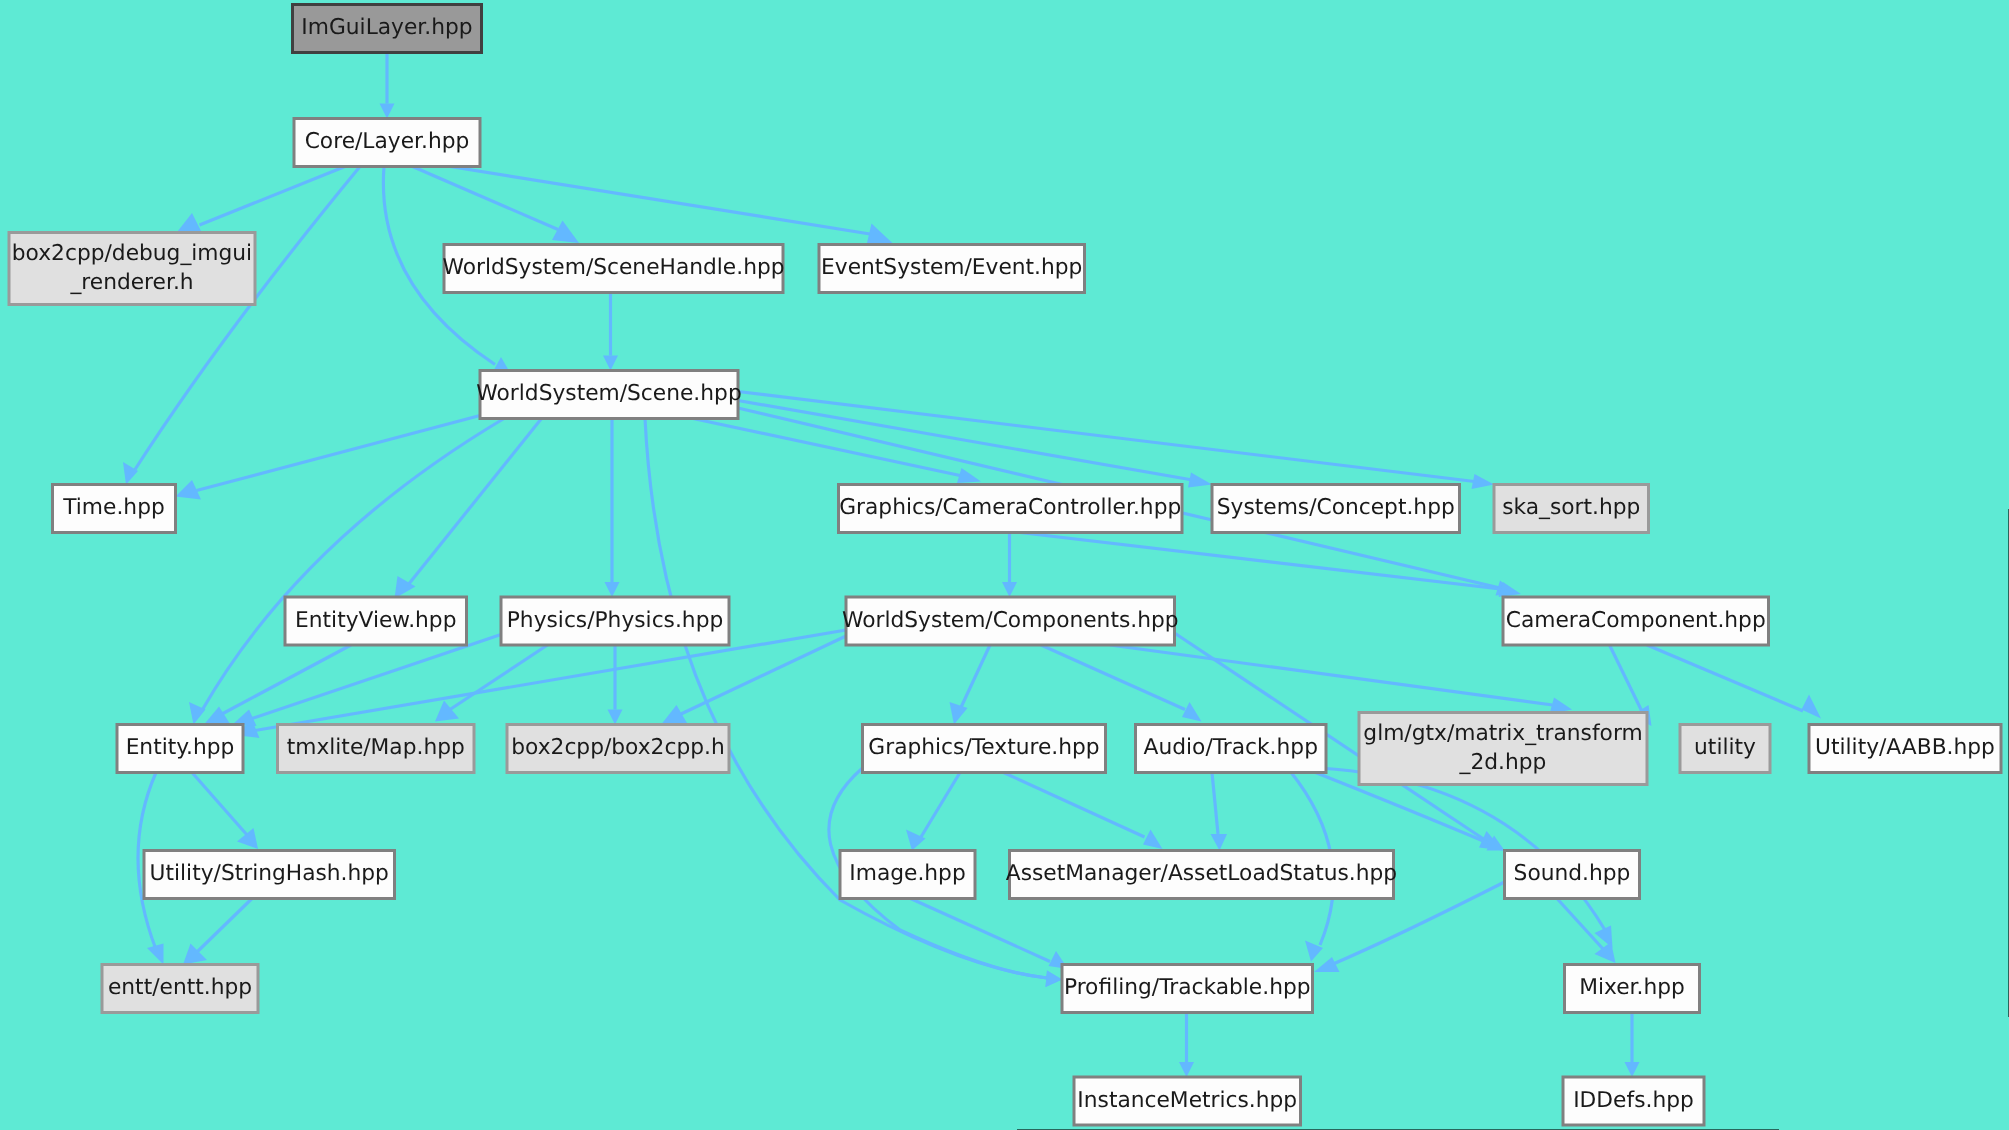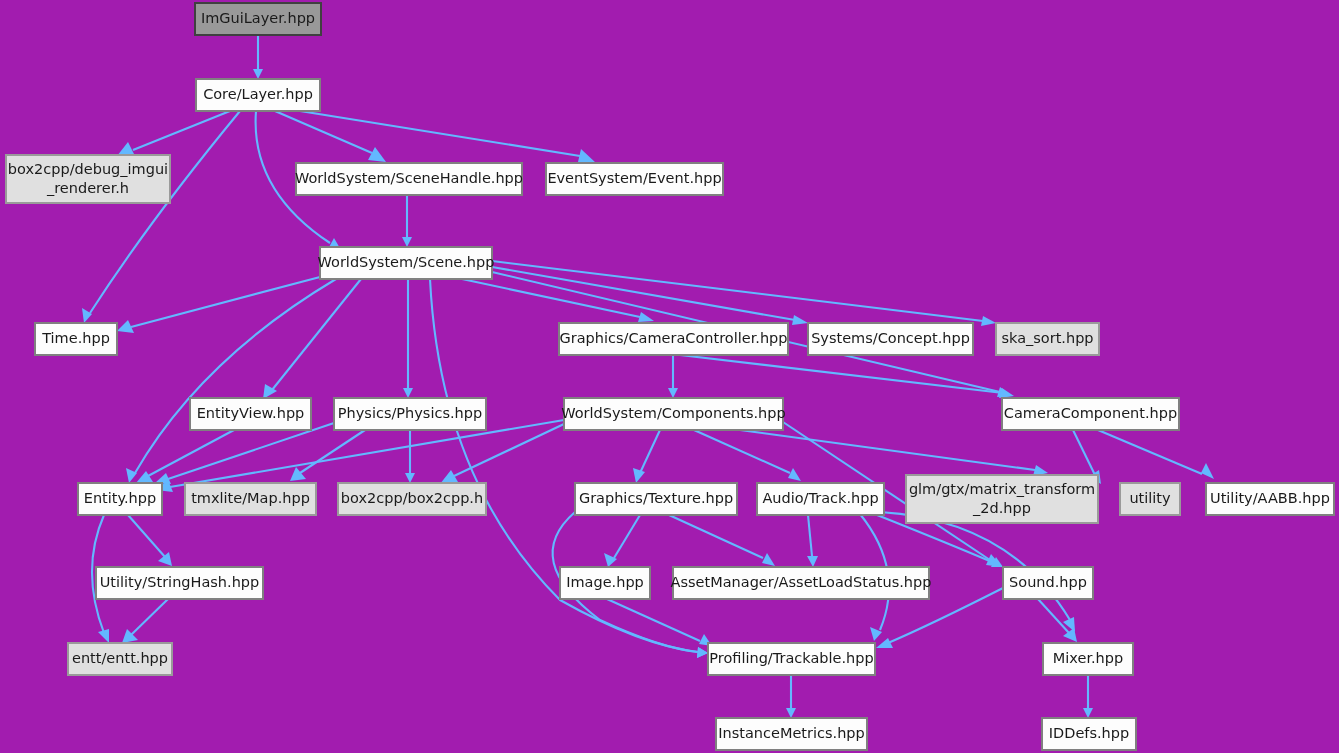--- a/index.html
+++ b/index.html
@@ -4,21 +4,21 @@
 <style>
   html, body {
     margin: 0;
     padding: 0;
     background: #000000;
   }
   #graph-root {
     position: relative;
     width: 1339px;
     height: 753px;
-    background: #a21caf;
+    background: #5eead4;
     overflow: hidden;
     font-family: "DejaVu Sans", sans-serif;
   }
   svg#graph-svg {
     position: absolute;
     left: 0; top: 0;
     width: 1339px;
     height: 753px;
     display: block;
   }

